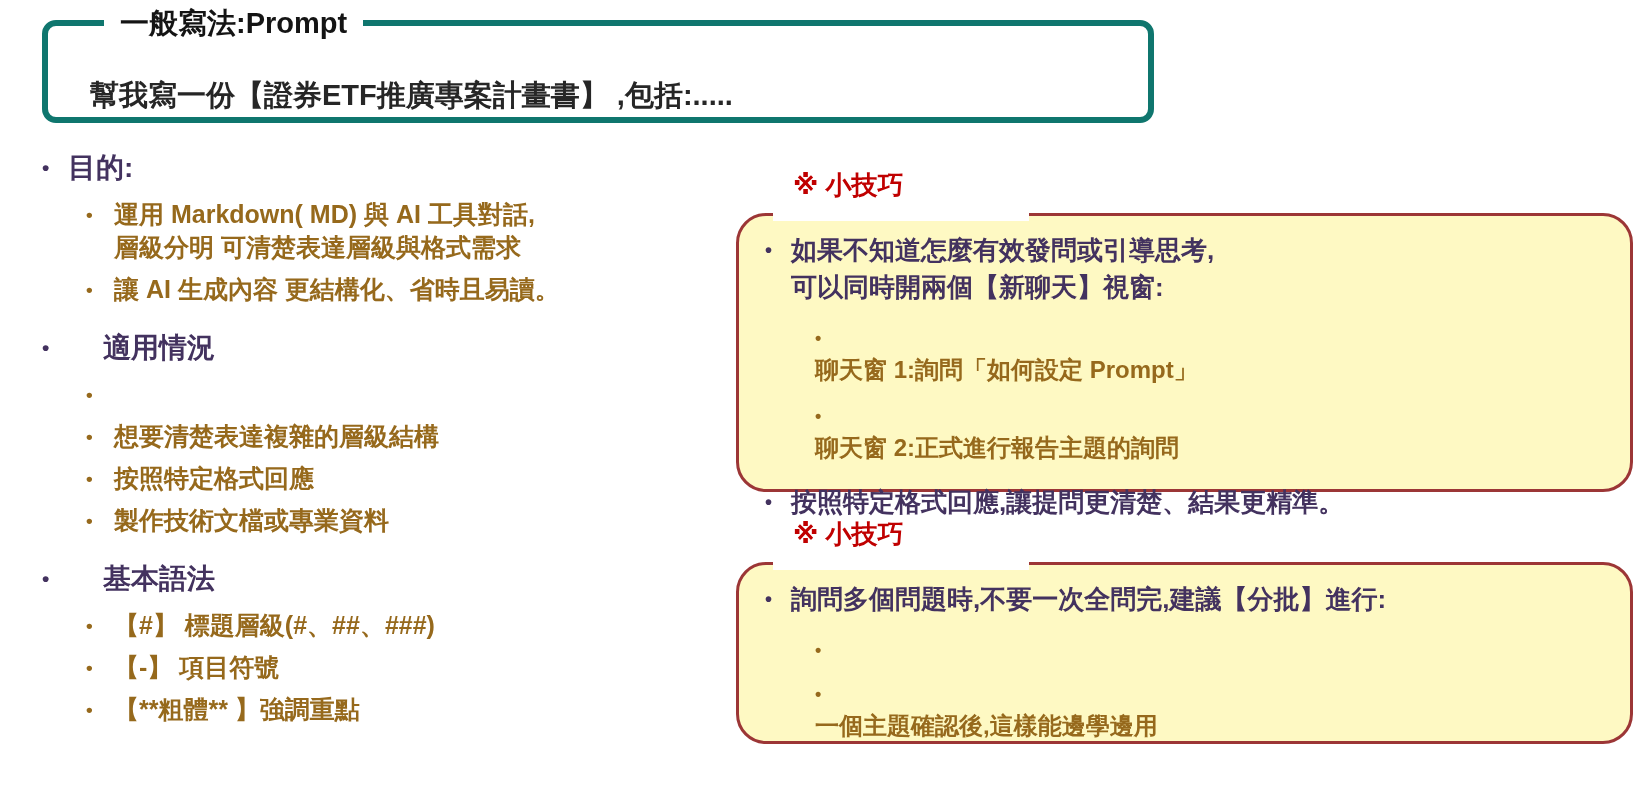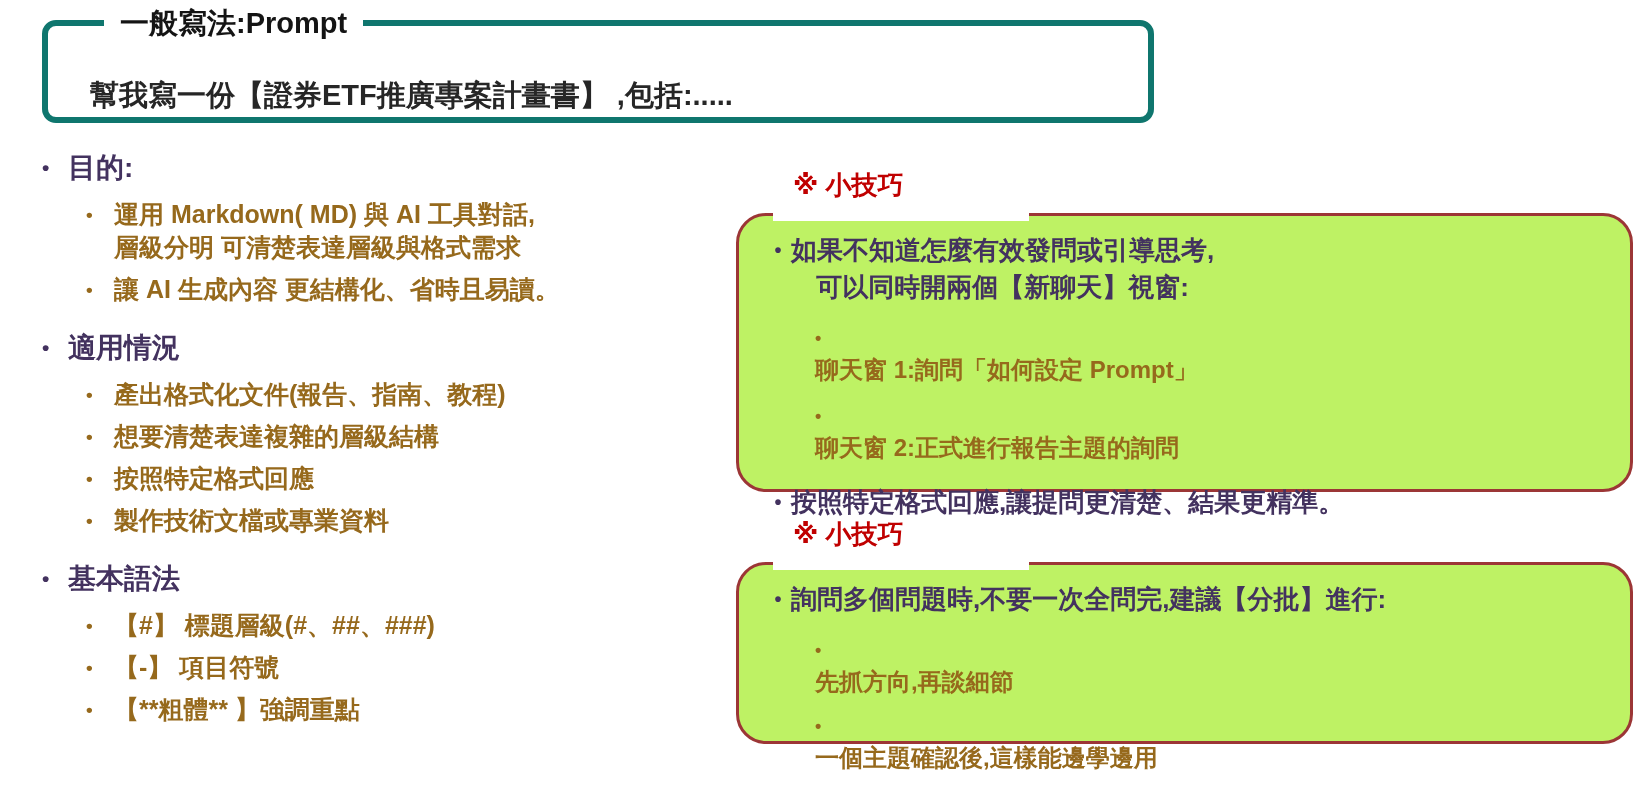--- a/index.html
+++ b/index.html
@@ -32,25 +32,25 @@
     margin:12px 0 10px 0;
   }
   .h-row .dot { flex:0 0 32px; padding-left:6px; font-size:21px; line-height:40px; }
   .b-row {
     display:flex; align-items:flex-start;
     color:#96691c; font-weight:700; font-size:25px; line-height:33px;
     margin:9px 0 9px 50px;
   }
   .b-row .dot { flex:0 0 28px; font-size:19px; line-height:33px; }
   .dot::before { content:"•"; }
-  .sec-gap { margin-top:22px; }
+  .sec-gap { margin-top:22px;gap:35px; }
 
   
   .tip {
-    position:absolute; border:3px solid #9c3636; border-radius:30px; background:#bef264;text-align:center;
+    position:absolute; border:3px solid #9c3636; border-radius:30px; background:#fef9c3;
   }
   .tip-1 { left:736px; top:213px; width:897px; height:279px; }
   .tip-2 { left:736px; top:562px; width:897px; height:182px; }
   .tip .border-mask {
     position:absolute; top:-4px; left:34px; width:256px; height:9px; background:#ffffff;
   }
   .tip .tip-label {
     position:absolute; top:-48px; left:54px;
     color:#c00000; font-size:26px; font-weight:700; white-space:nowrap;
   }
@@ -100,21 +100,20 @@
       <span class="dot"></span>
       <span class="txt">讓 AI 生成內容 更結構化、省時且易讀。</span>
     </div>
 
     <div class="h-row sec-gap">
       <span class="dot"></span>
       <span class="txt">適用情況</span>
     </div>
     <div class="b-row">
       <span class="dot"></span>
-      <span class="txt">產出格式化文件(報告、指南、教程)</span>
     </div>
     <div class="b-row">
       <span class="dot"></span>
       <span class="txt">想要清楚表達複雜的層級結構</span>
     </div>
     <div class="b-row">
       <span class="dot"></span>
       <span class="txt">按照特定格式回應</span>
     </div>
     <div class="b-row">
@@ -170,21 +169,20 @@
   <div class="tip tip-2">
     <div class="border-mask"></div>
     <div class="tip-label">※ 小技巧</div>
     <div class="inner">
       <div class="t1-row">
         <span class="dot"></span>
         <span class="txt">詢問多個問題時,不要一次全問完,建議【分批】進行:</span>
       </div>
       <div class="t2-row mt16">
         <span class="dot"></span>
-        <span class="txt">先抓方向,再談細節</span>
       </div>
       <div class="t2-row mt12">
         <span class="dot"></span>
         <span class="txt">一個主題確認後,這樣能邊學邊用</span>
       </div>
     </div>
   </div>
 
 </div>
 

